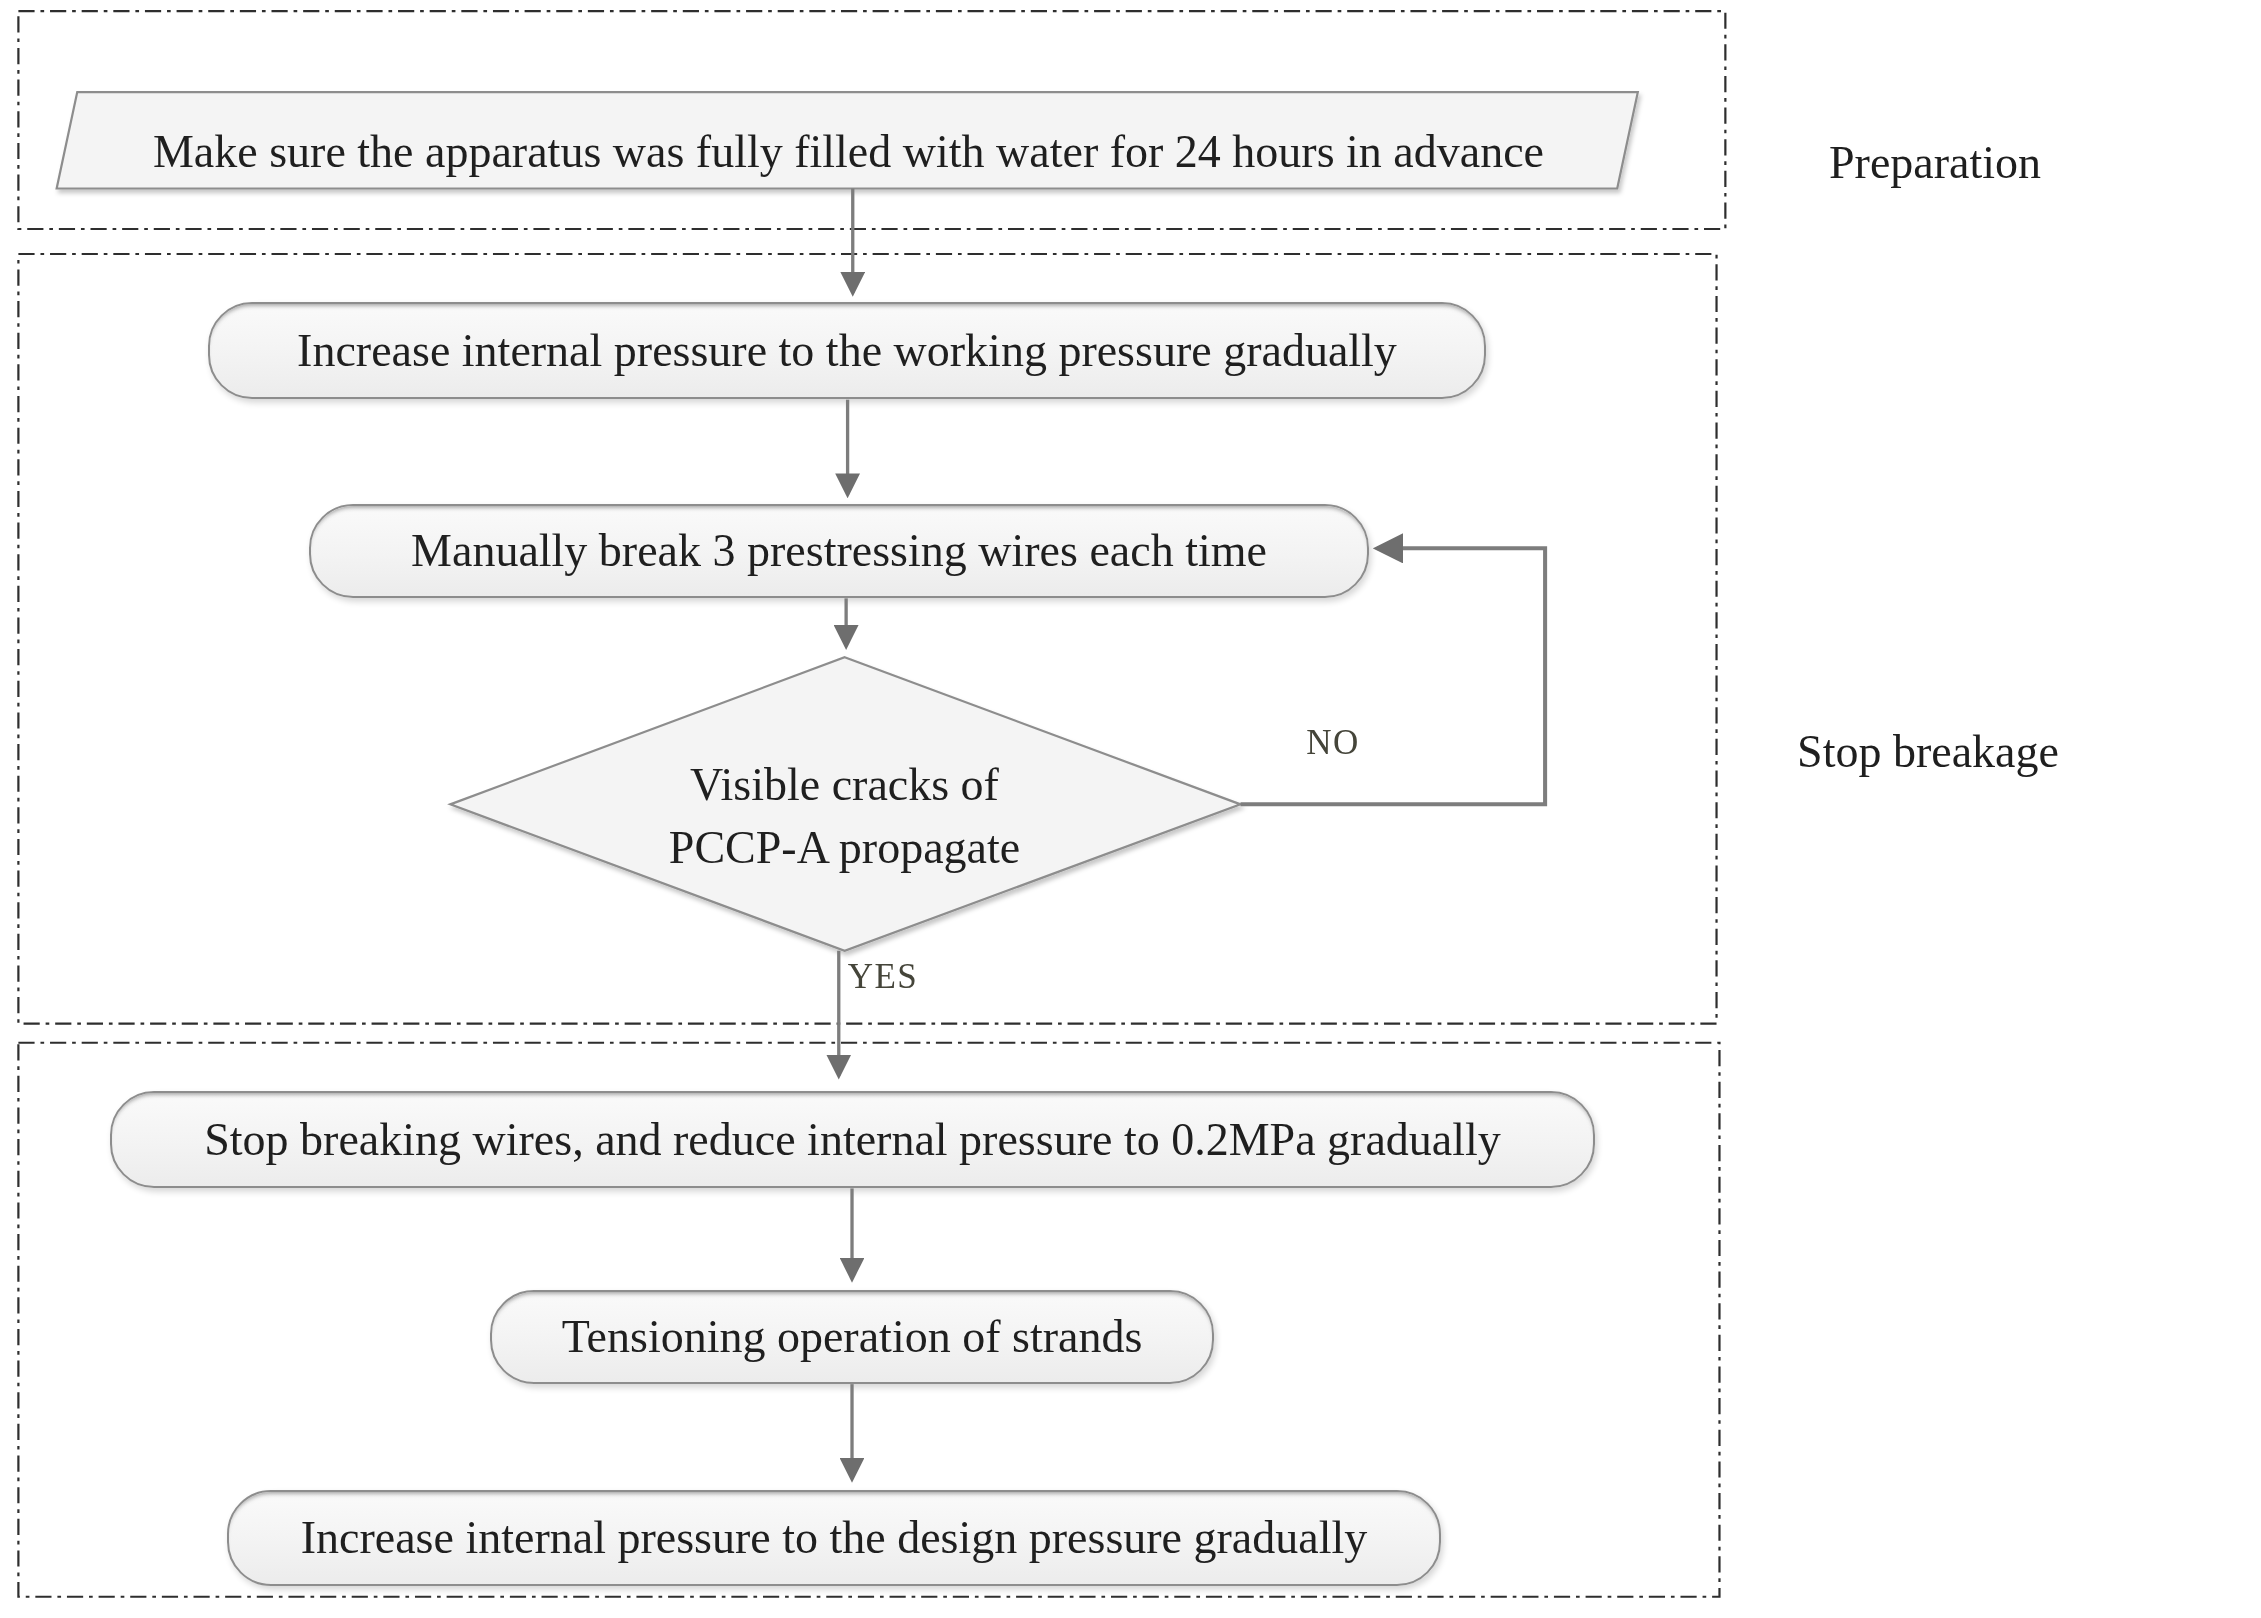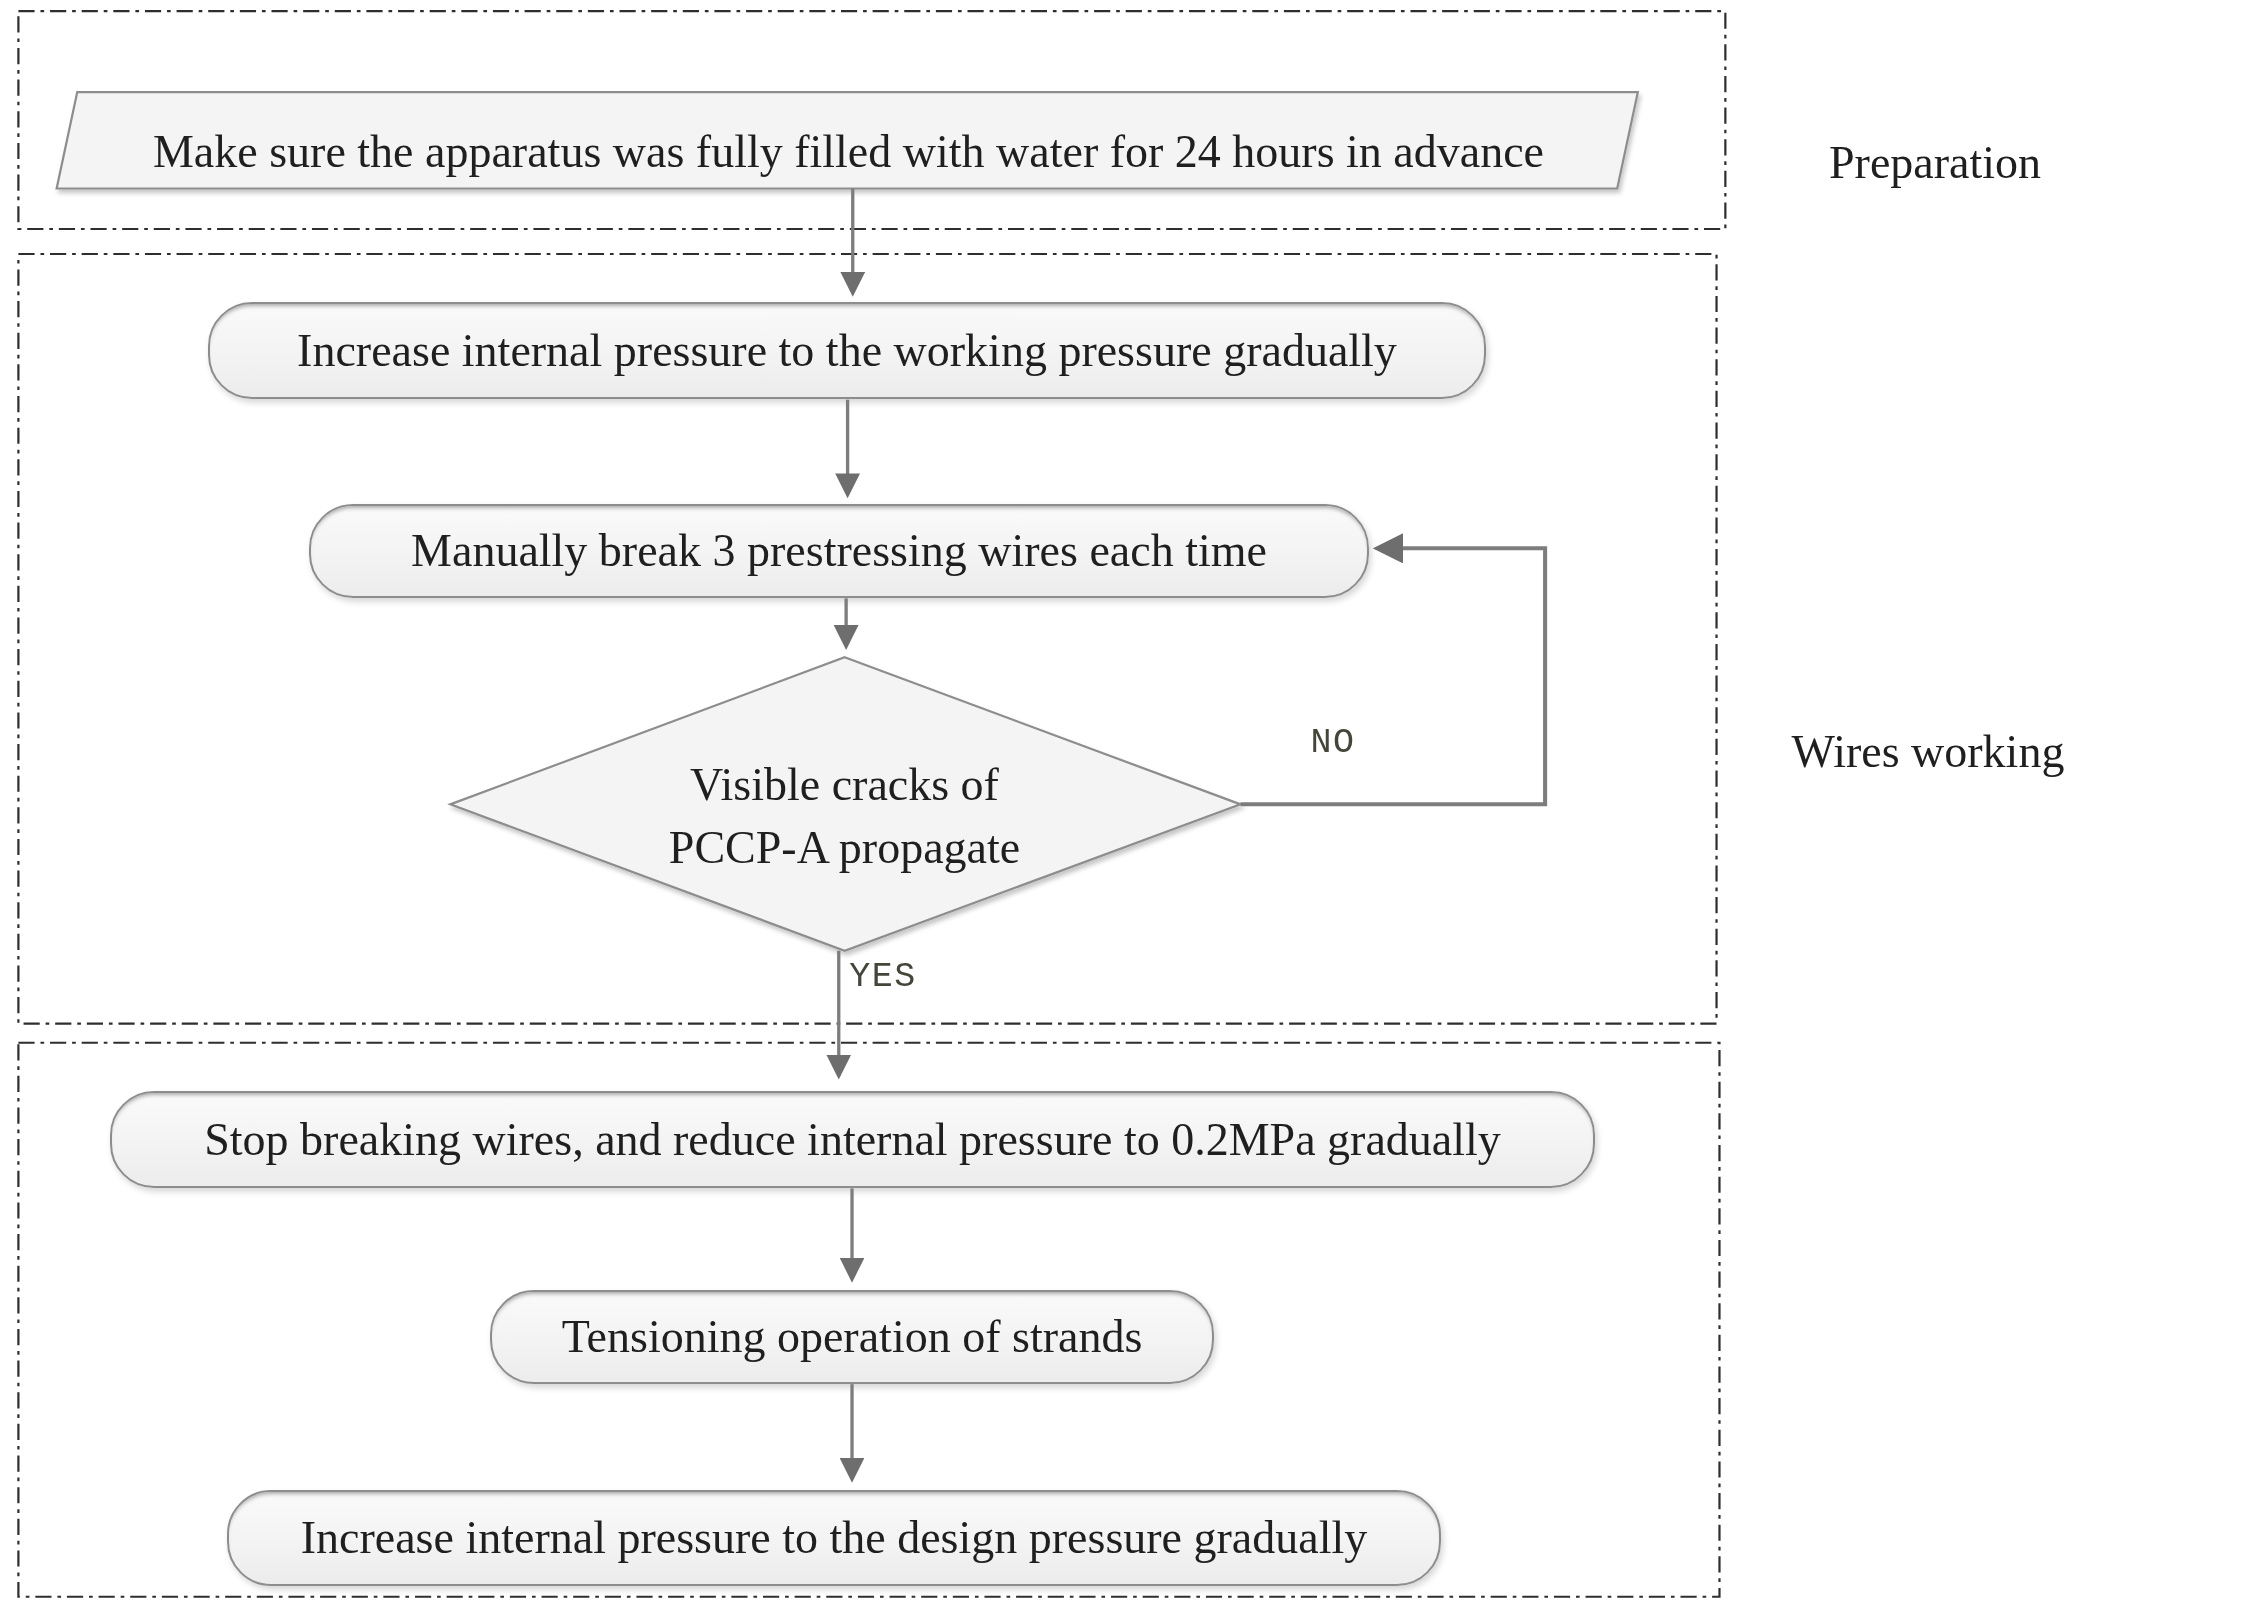--- a/index.html
+++ b/index.html
@@ -36,21 +36,21 @@
     position:absolute;z-index:3;display:flex;align-items:center;justify-content:center;
     text-align:center;font-size:46px;line-height:1.35;color:var(--text);margin-top:12px;
   }
   .diamond-text{white-space:pre-line;}
   .side-label{
     position:absolute;z-index:3;transform:translate(-50%,-50%);
     font-size:46px;white-space:nowrap;color:var(--text);
   }
   .branch-label{
     position:absolute;z-index:5;transform:translate(-50%,-50%);
-    font-family:Liberation Mono, monospace;font-size:35px;letter-spacing:1.5px;
+    font-family:Liberation Serif, serif;font-size:35px;letter-spacing:1.5px;
     color:var(--branch-label);white-space:nowrap;
   }
 </style>
 </head>
 <body>
 
 <div id="canvas">
 
   <svg id="shapes" class="layer" viewBox="0 0 3073 2200">
     <defs>
@@ -75,21 +75,21 @@
 
   <div class="node" style="left:227px;top:1490px;width:1214px;height:96px;">Increase internal pressure to the design pressure gradually</div>
 
   <div class="flowtext" style="left:85px;top:93px;width:1527px;height:95px;">Make sure the apparatus was fully filled with water for 24 hours in advance</div>
 
   <div class="flowtext diamond-text" style="left:550px;top:703px;width:589px;height:203px;">Visible cracks of
 PCCP-A propagate</div>
 
   <div class="side-label" style="left:1935px;top:162px;">Preparation</div>
 
-  <div class="side-label" style="left:1928px;top:751px;">Wires working</div>
+  <div class="side-label" style="left:1928px;top:751px;">Stop breakage</div>
 
 
   <div class="branch-label" style="left:1333px;top:743px;">NO</div>
 
   <div class="branch-label" style="left:883px;top:977px;">YES</div>
 
   <svg id="arrows" class="layer" viewBox="0 0 3073 2200">
     <defs>
       <marker id="arrowhead" viewBox="0 0 10 10" refX="8.5" refY="5" markerWidth="7.5" markerHeight="7.5" orient="auto-start-reverse">
         <path d="M0 0 L10 5 L0 10 z"></path>

